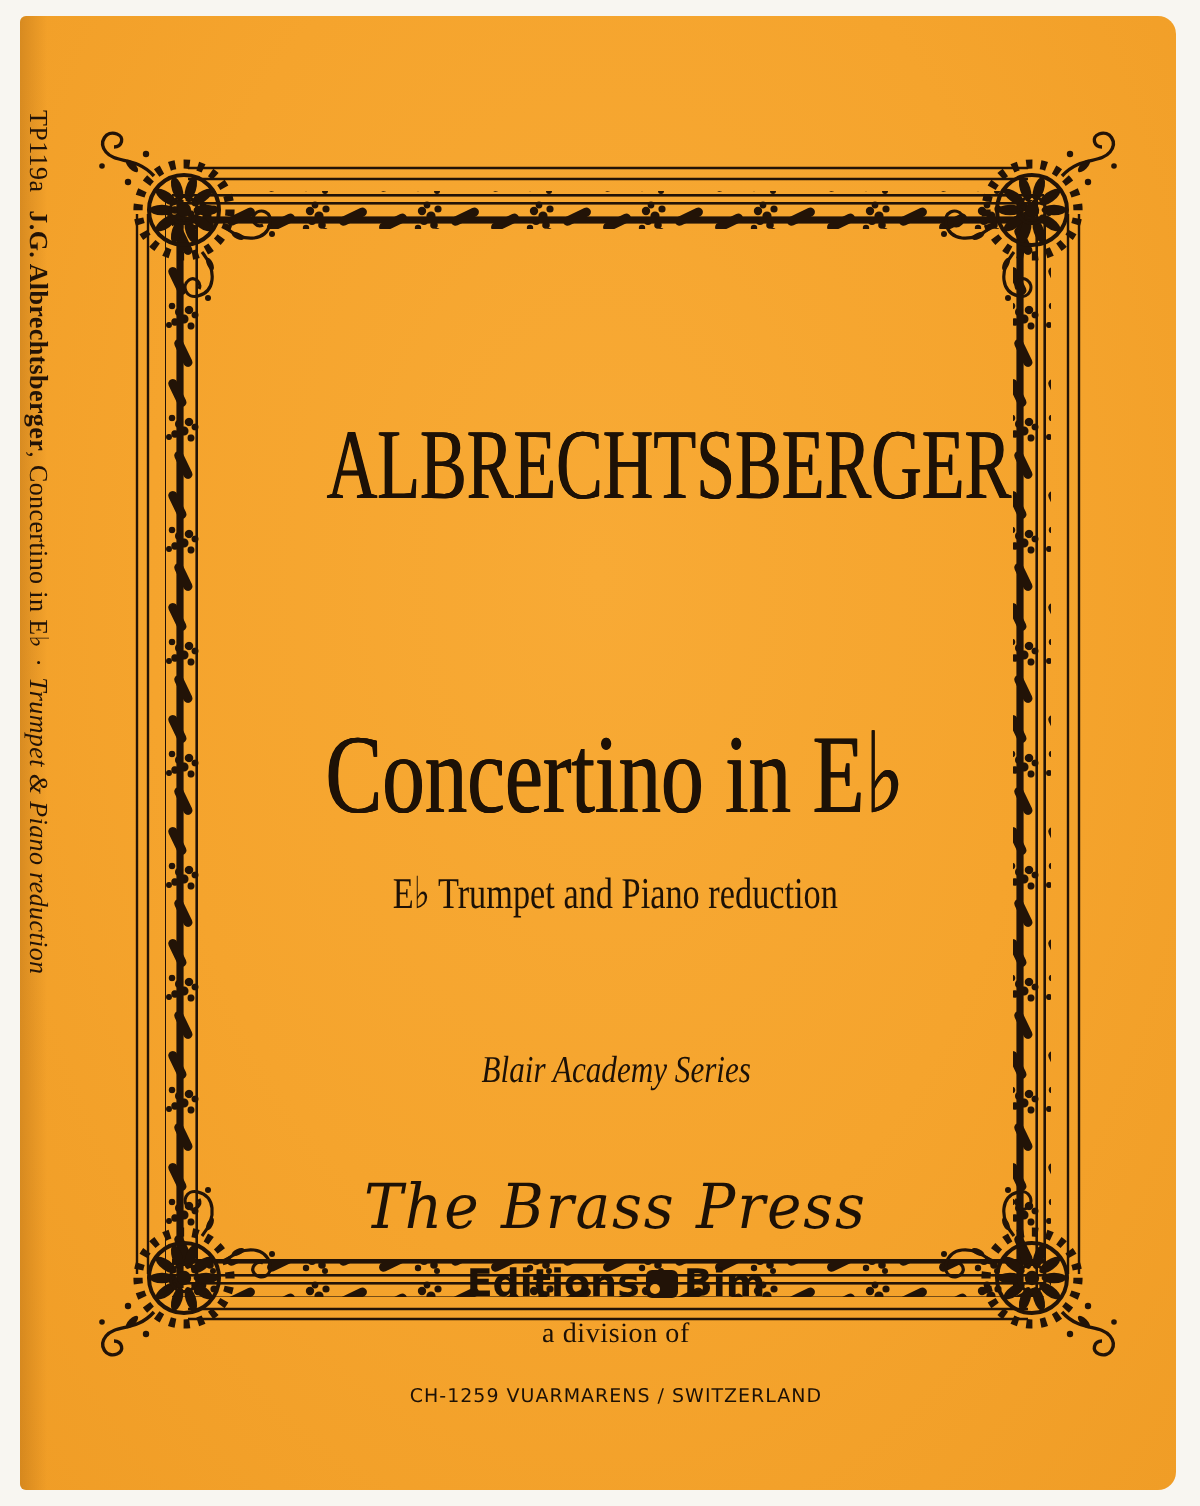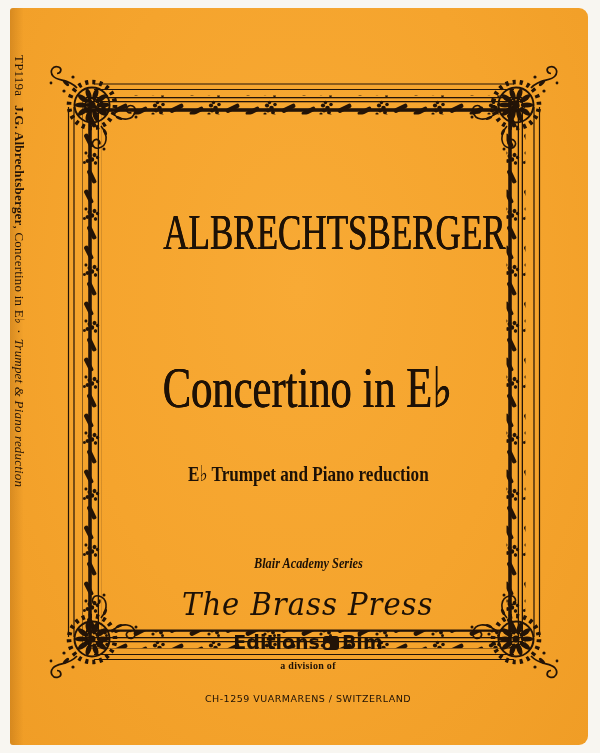--- a/index.html
+++ b/index.html
@@ -26,28 +26,28 @@
   .cond{display:inline-block;white-space:nowrap;}
   .inkier{text-shadow:0.35px 0 0 currentColor,-0.35px 0 0 currentColor;}
   #composer-first{top:161px;font-size:41px;}
   #composer-first .cond{transform:scaleX(0.82);}
   #composer-last{top:207px;font-size:50px;}
   #composer-last .cond{transform:scaleX(0.70);}
   #work-title{top:312px;font-size:56px;margin-top:48px;}
   #work-title .cond{transform:scaleX(0.76);}
   #work-subtitle{top:376px;font-size:31px;}
   #work-subtitle .cond{transform:scaleX(0.80);}
-  #instrumentation{top:463px;font-size:22px;font-weight:bold;}
+  #instrumentation{top:436px;font-size:22px;font-weight:normal;}
   #instrumentation .cond{transform:scaleX(0.78);}
-  #series{top:556px;font-size:15px;font-weight:bold;font-style:italic;}
+  #series{top:526px;font-size:19px;font-weight:normal;font-style:italic;}
   #series .cond{transform:scaleX(0.82);}
   #imprint{top:589px;font-size:31px;font-style:italic;font-family:"DejaVu Serif","Liberation Serif",serif;}
   #imprint .cond{transform:scaleX(0.94);letter-spacing:1px;}
   
-  #division{top:661px;font-size:10px;font-weight:bold;letter-spacing:0.3px;}
+  #division{top:661px;font-size:14px;font-weight:normal;letter-spacing:0.3px;}
   #publisher{top:633px;font-size:19px;font-weight:bold;
              font-family:"DejaVu Sans","Liberation Sans",sans-serif;}
   #address{top:694px;font-size:9.5px;letter-spacing:0.5px;
            font-family:"DejaVu Sans","Liberation Sans",sans-serif;}
   .bim-logo{display:inline-block;position:relative;width:16px;height:14px;background:#221307;
             border-radius:3px;margin:0 3px;vertical-align:-1px;}
   .bim-logo .dot{position:absolute;left:2px;bottom:2px;width:5.5px;height:5.5px;background:#f5a42d;
             border-radius:50%;}
 </style>
 </head>

